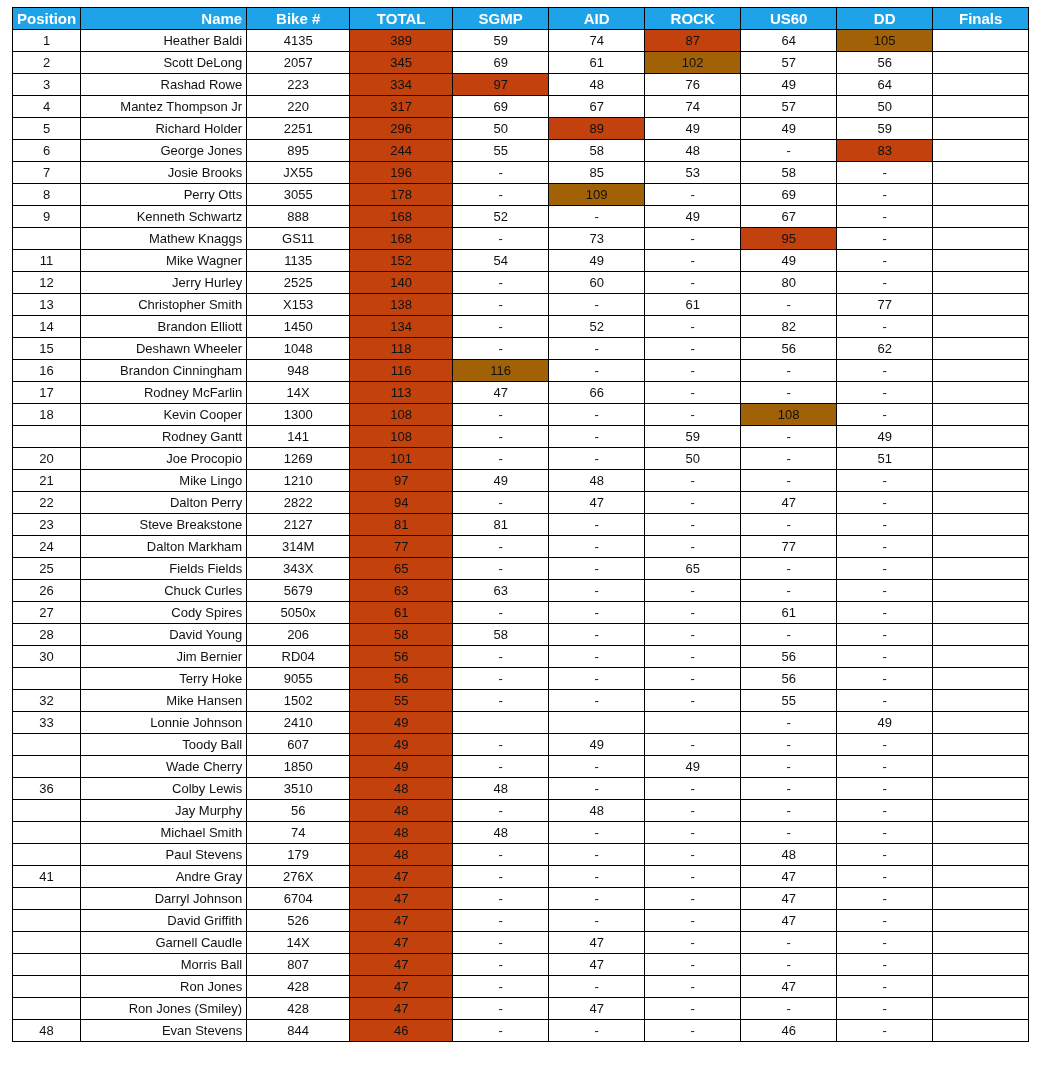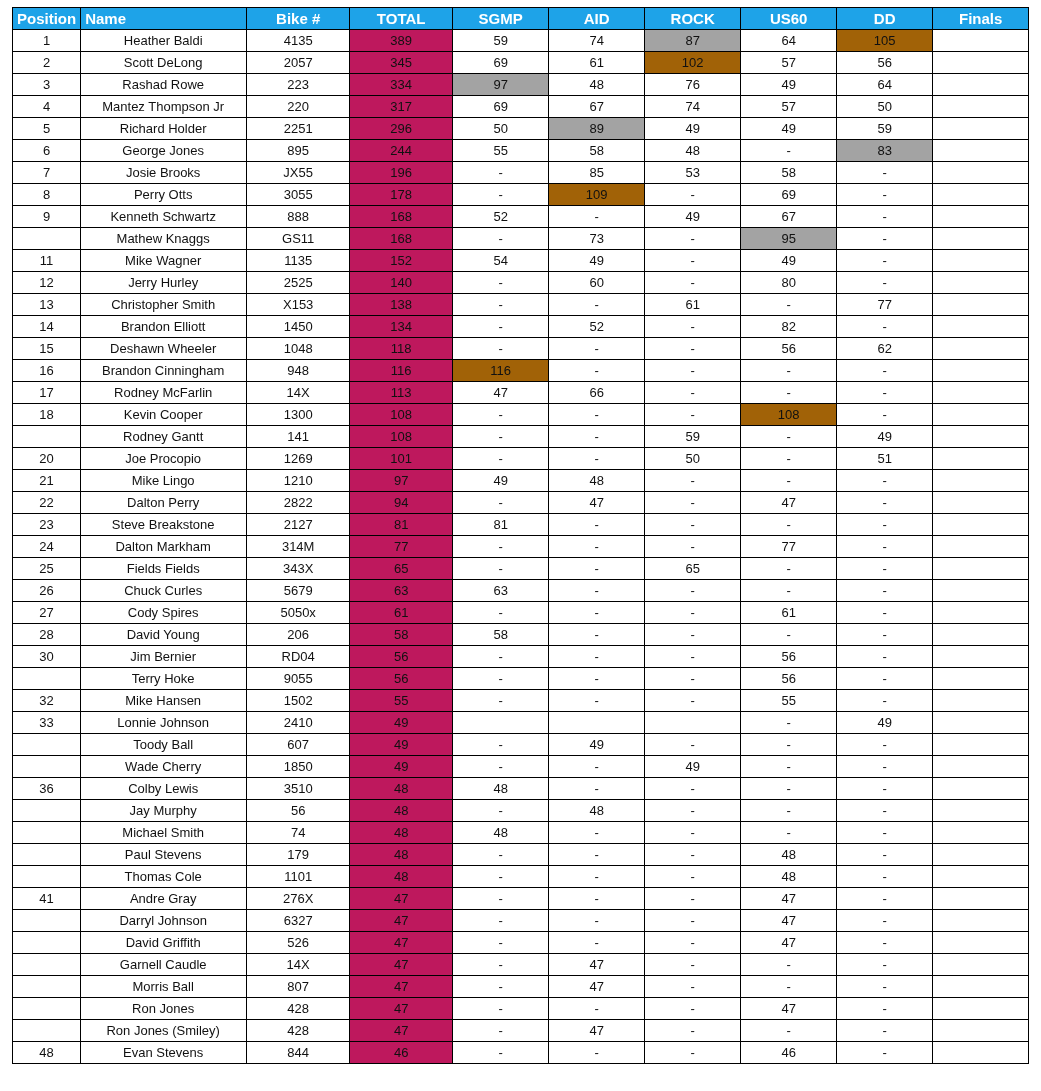--- a/index.html
+++ b/index.html
@@ -13,24 +13,24 @@
   }
   .sheet th, .sheet td {
     border: 1px solid #000;
     height: 21px; padding: 0 4px;
     white-space: nowrap; overflow: hidden;
     text-align: center; line-height: 21px;
   }
   .sheet th {
     background: #1ea3e8; color: #ffffff; font-weight: bold; font-size: 15px;
   }
-  .sheet th.name-h { text-align: left; }
-  .sheet td.name { text-align: center; padding-left: 3px; }
-  .sheet td.total { background: #be185d; }
-  .hl-gray { background: #a3a3a3; }
+  .sheet th.name-h { text-align: right; }
+  .sheet td.name { text-align: right; padding-left: 3px; }
+  .sheet td.total { background: #c2410c; }
+  .hl-gray { background: #c2410c; }
   .hl-green { background: #a16207; }
 </style>
 </head>
 <body>
 
 <table class="sheet">
   <colgroup>
     <col style="width:68px">
       <col style="width:166px">
       <col style="width:103px">
@@ -507,47 +507,35 @@
         <td>179</td>
         <td class="total">48</td>
         <td>-</td>
         <td>-</td>
         <td>-</td>
         <td>48</td>
         <td>-</td>
         <td></td>
       </tr>
       <tr>
-        <td></td>
-        <td class="name">Thomas Cole</td>
-        <td>1101</td>
-        <td class="total">48</td>
-        <td>-</td>
-        <td>-</td>
-        <td>-</td>
-        <td>48</td>
-        <td>-</td>
-        <td></td>
-      </tr>
-      <tr>
         <td>41</td>
         <td class="name">Andre Gray</td>
         <td>276X</td>
         <td class="total">47</td>
         <td>-</td>
         <td>-</td>
         <td>-</td>
         <td>47</td>
         <td>-</td>
         <td></td>
       </tr>
       <tr>
         <td></td>
         <td class="name">Darryl Johnson</td>
-        <td>6327</td>
+        <td>6704</td>
         <td class="total">47</td>
         <td>-</td>
         <td>-</td>
         <td>-</td>
         <td>47</td>
         <td>-</td>
         <td></td>
       </tr>
       <tr>
         <td></td>

